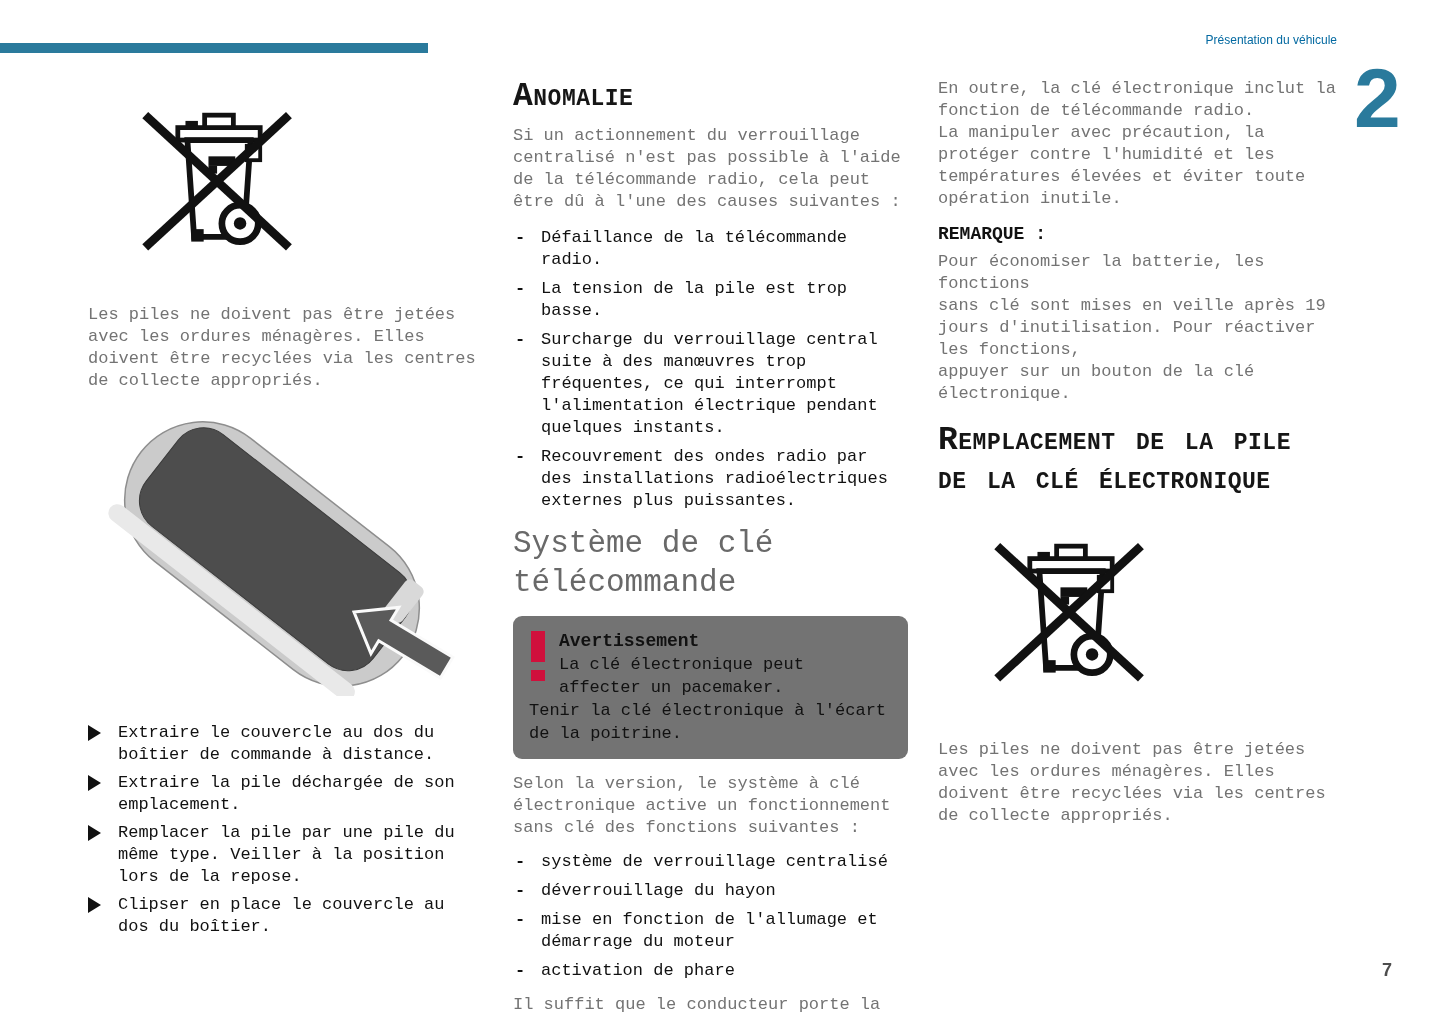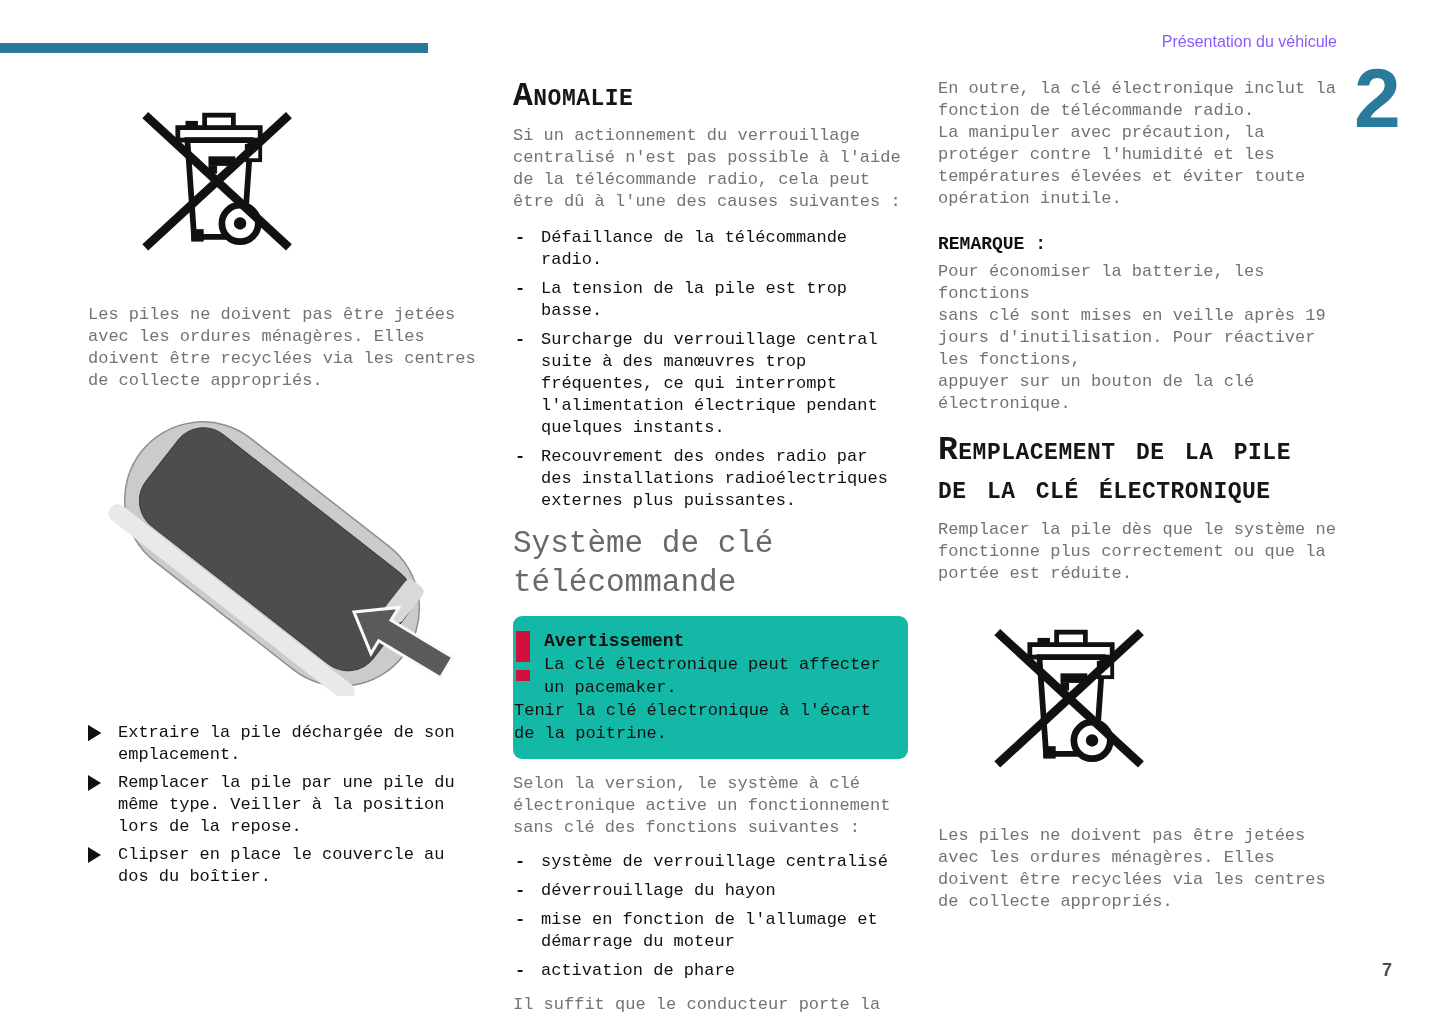--- a/index.html
+++ b/index.html
@@ -15,22 +15,22 @@
   }
   .teal-bar {
     position: absolute;
     left: 0; top: 43px;
     width: 428px; height: 10px;
     background: #2a7a9c;
   }
   .header-title {
     position: absolute;
     top: 33px; right: 108px;
-    font-size: 16px;
-    color: #8b5cf6;
+    font-size: 12px;
+    color: #0369a1;
   }
   .chapter-num {
     position: absolute;
     left: 1354px; top: 56px;
     font-size: 84px;
     font-weight: bold;
     color: #2a7a9c;
     line-height: 1;
   }
   .page-num {
@@ -98,23 +98,23 @@
   .tri {
     position: absolute;
     left: 0; top: 3px;
     width: 0; height: 0;
     border-left: 13px solid #111;
     border-top: 8px solid transparent;
     border-bottom: 8px solid transparent;
   }
 
   .warnbox {
-    background: #14b8a6;
+    background: #737373;
     border-radius: 9px;
-    padding: 13px 16px 14px 1px;
+    padding: 13px 16px 14px 16px;
     margin-top: 14px;
     overflow: hidden;
   }
   .warn-icon {
     float: left;
     margin: 2px 12px 4px 0;
   }
   .warn-title {
     font-size: 18px;
     font-weight: bold;
@@ -134,21 +134,21 @@
   .col1 .fob-svg { margin: 12px 0 0 14px; }
   .col1 .steps { margin-top: 26px; }
 
   .col2 h2.sc { margin-bottom: 9px; }
   .col2 .intro { margin-bottom: 14px; }
   .col2 .gray-h { margin-top: 12px; }
   .col2 .after-warn { margin-top: 14px; }
   .col2 .dashlist { margin-top: 12px; }
   .col2 .outro { margin-top: 12px; }
 
-  .col3 .remark-label { margin-top: 24px; }
+  .col3 .remark-label { margin-top: 14px; }
   .col3 .remark-text { margin-top: 7px; }
   .col3 h2.sc { margin-top: 16px; line-height: 39px; }
   .col3 .intro { margin-top: 10px; }
   .col3 .bin-svg { margin: 28px 0 0 42px; }
   .col3 .disposal { margin-top: 30px; }
 </style>
 </head>
 <body>
 
 <div class="page">
@@ -180,21 +180,21 @@
       <g transform="rotate(-52 170 150)">
         <rect x="92" y="-16" width="156" height="332" rx="78" fill="#cbcbcb" stroke="#8e8e8e" stroke-width="1.5"></rect>
         <rect x="98" y="-6" width="18" height="308" rx="9" fill="#e9e9e9"></rect>
         <rect x="118" y="6" width="116" height="288" rx="32" fill="#4d4d4d" stroke="#3b3b3b" stroke-width="1"></rect>
         <rect x="192" y="272" width="44" height="22" rx="6" fill="#d9d9d9"></rect>
       </g>
       <polygon points="0,0 36,-27 36,-12 108,-12 108,12 36,12 36,27" transform="translate(252,208) rotate(31)" fill="#5a5a5a" stroke="#fafafa" stroke-width="3"></polygon>
     </svg>
 
     <div class="steps">
-      <div class="step"><span class="tri"></span></div>
+      <div class="step"><span class="tri"></span><span>Extraire le couvercle au dos du boîtier de commande à distance.</span></div>
       <div class="step"><span class="tri"></span><span>Extraire la pile déchargée de son emplacement.</span></div>
       <div class="step"><span class="tri"></span><span>Remplacer la pile par une pile du même type. Veiller à la position lors de la repose.</span></div>
       <div class="step"><span class="tri"></span><span>Clipser en place le couvercle au dos du boîtier.</span></div>
     </div>
   </div>
 
   <div class="col col2">
 
     <h2 class="sc">Anomalie</h2>
 
@@ -238,21 +238,20 @@
 
     <div class="remark-label">REMARQUE :</div>
 
     <p class="para preline remark-text">Pour économiser la batterie, les fonctions
 sans clé sont mises en veille après 19
 jours d'inutilisation. Pour réactiver les fonctions,
 appuyer sur un bouton de la clé électronique.</p>
 
     <h2 class="sc">Remplacement de la pile de la clé électronique</h2>
 
-    <p class="para intro">Remplacer la pile dès que le système ne fonctionne plus correctement ou que la portée est réduite.</p>
 
     <svg class="bin-svg" width="182" height="182" viewBox="0 0 190 190">
       <rect x="60" y="26" width="13" height="10" fill="#111"></rect>
       <rect x="80" y="20" width="30" height="14" fill="#fff" stroke="#111" stroke-width="5"></rect>
       <rect x="52" y="33" width="86" height="13" fill="#fff" stroke="#111" stroke-width="5"></rect>
       <path d="M62,46 L128,46 L121,147 L69,147 Z" fill="#fff" stroke="#111" stroke-width="6"></path>
       <rect x="124" y="52" width="14" height="15" fill="#fff" stroke="#111" stroke-width="4"></rect>
       <rect x="84" y="63" width="28" height="10" fill="#111"></rect>
       <rect x="84" y="73" width="9" height="8" fill="#111"></rect>
       <rect x="66" y="139" width="13" height="13" fill="#111"></rect>

